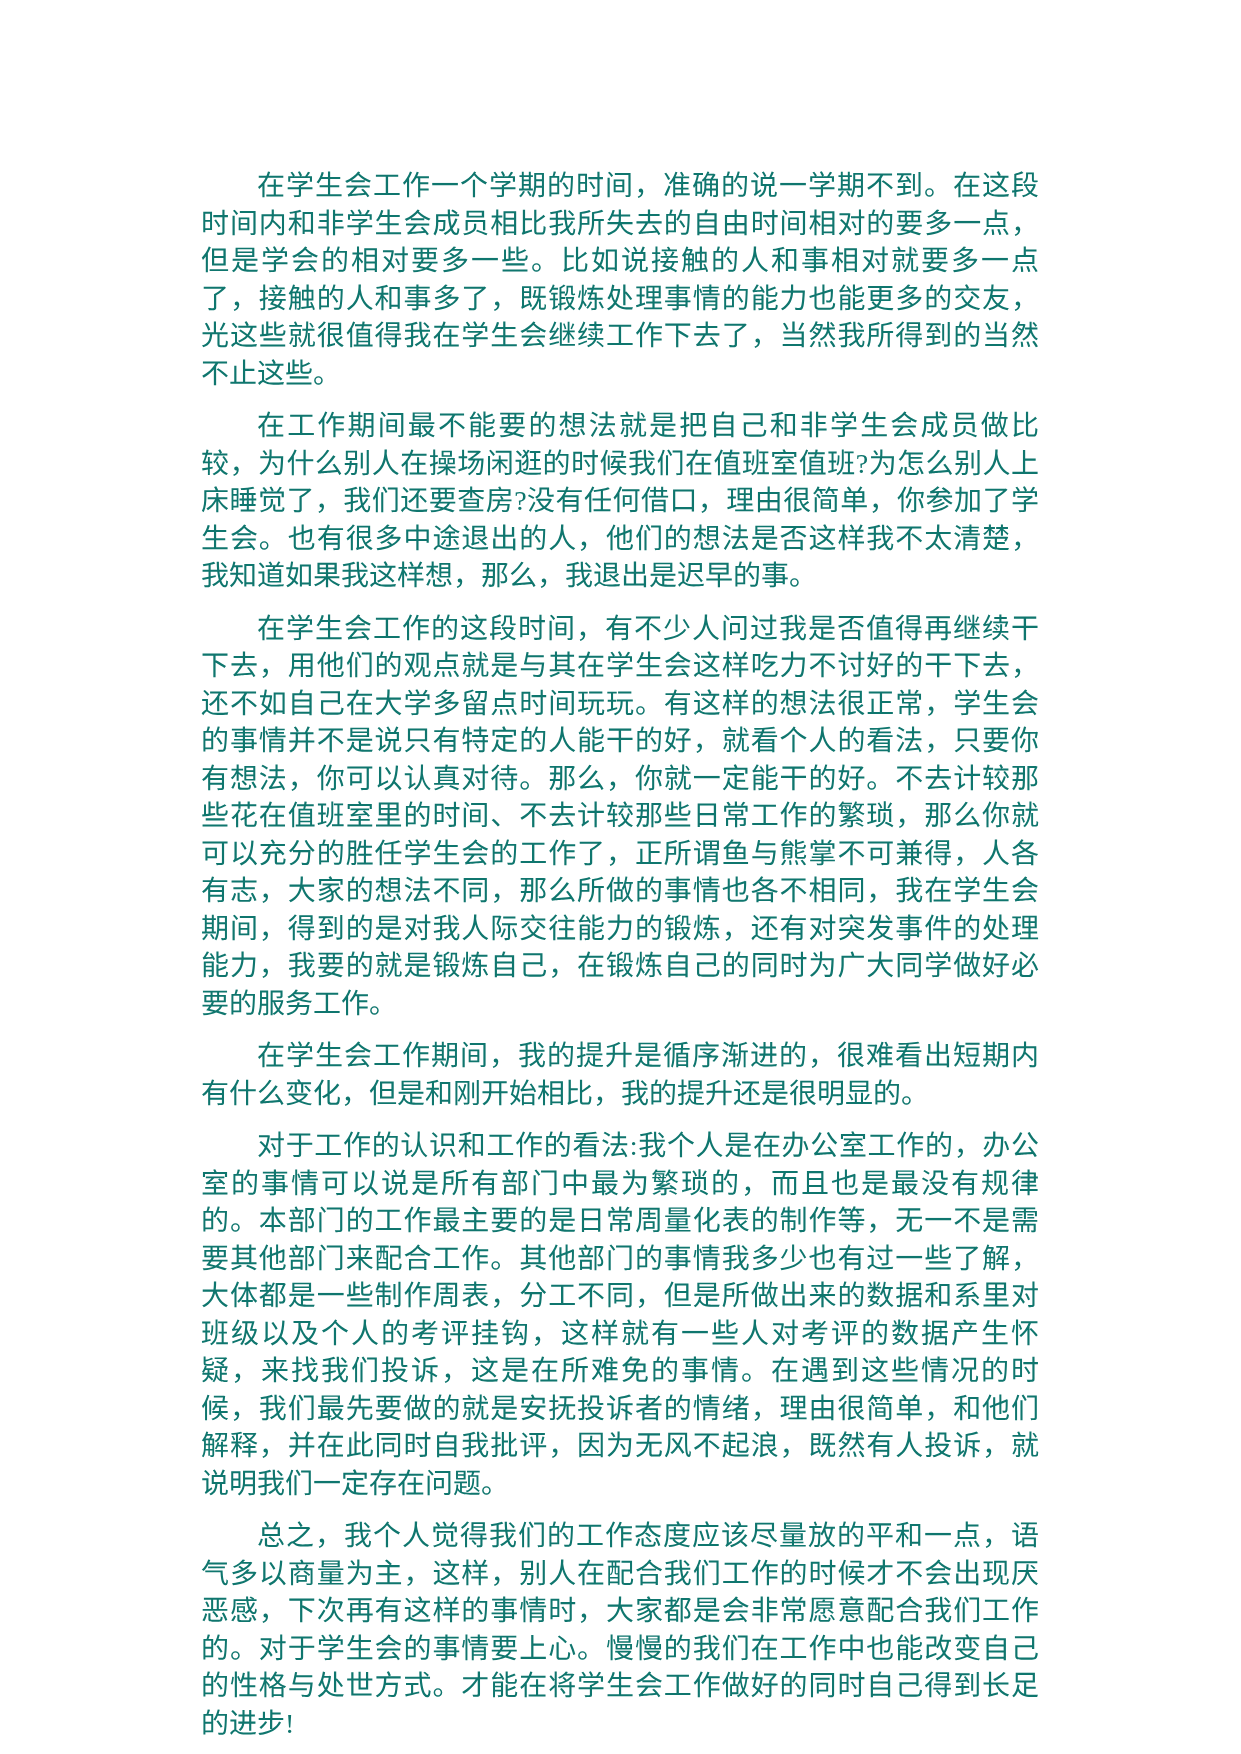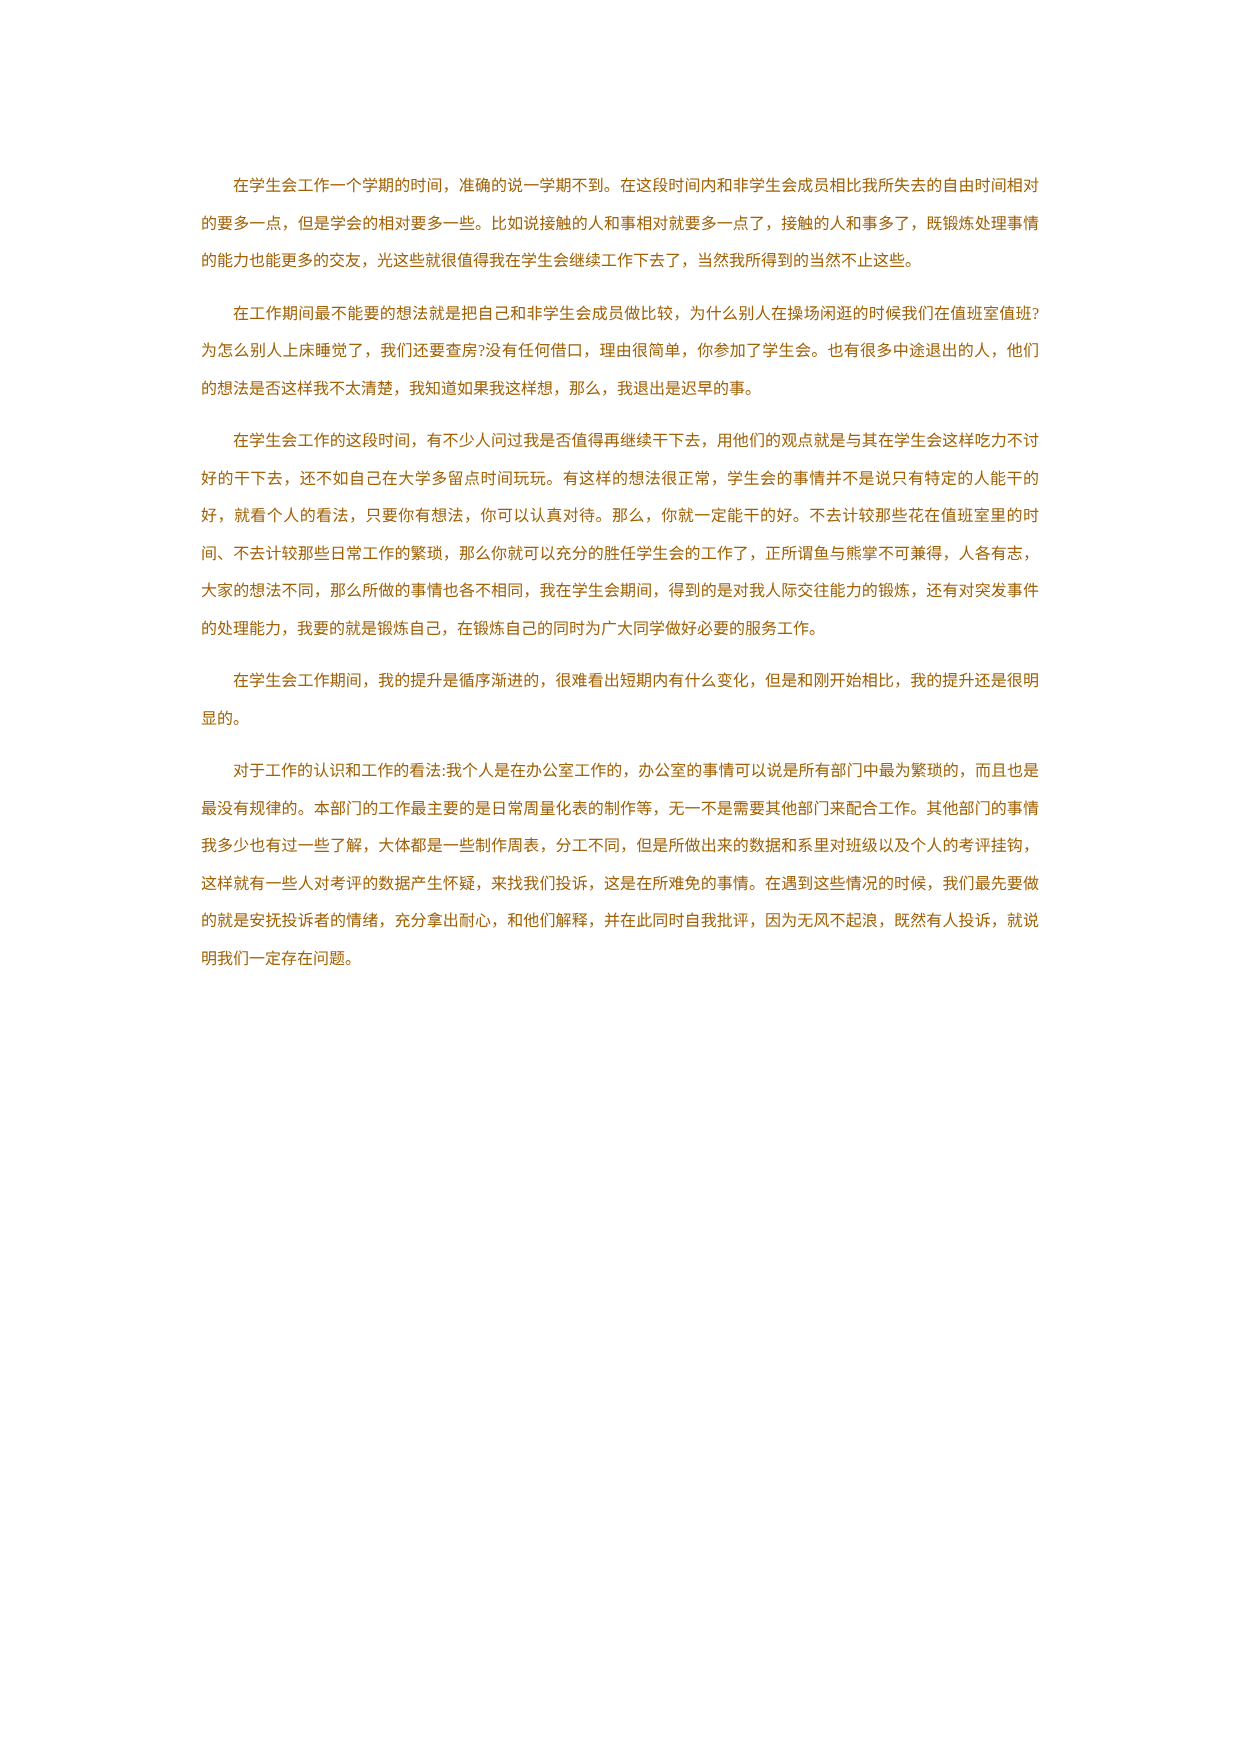--- a/index.html
+++ b/index.html
@@ -14,34 +14,35 @@
     background: #ffffff;
     box-sizing: border-box;
     padding: 167px 202px 0 201px;
     overflow: hidden;
   }
   .content {
     width: 100%;
   }
   .para {
     font-family: "Liberation Serif", "DejaVu Serif", serif;
-    font-size: 16px;
+    font-size: 28px;
     line-height: 37.5px;
-    color: #a16207;
+    color: #0f766e;
     text-align: justify;
     text-justify: inter-ideograph;
     text-indent: 2em;
     margin: 0 0 15px 0;
     word-break: break-all;
   }
 </style>
 </head>
 <body>
 
 <div class="page">
   <div class="content">
     <p class="para">在学生会工作一个学期的时间，准确的说一学期不到。在这段时间内和非学生会成员相比我所失去的自由时间相对的要多一点，但是学会的相对要多一些。比如说接触的人和事相对就要多一点了，接触的人和事多了，既锻炼处理事情的能力也能更多的交友，光这些就很值得我在学生会继续工作下去了，当然我所得到的当然不止这些。</p>
     <p class="para">在工作期间最不能要的想法就是把自己和非学生会成员做比较，为什么别人在操场闲逛的时候我们在值班室值班?为怎么别人上床睡觉了，我们还要查房?没有任何借口，理由很简单，你参加了学生会。也有很多中途退出的人，他们的想法是否这样我不太清楚，我知道如果我这样想，那么，我退出是迟早的事。</p>
     <p class="para">在学生会工作的这段时间，有不少人问过我是否值得再继续干下去，用他们的观点就是与其在学生会这样吃力不讨好的干下去，还不如自己在大学多留点时间玩玩。有这样的想法很正常，学生会的事情并不是说只有特定的人能干的好，就看个人的看法，只要你有想法，你可以认真对待。那么，你就一定能干的好。不去计较那些花在值班室里的时间、不去计较那些日常工作的繁琐，那么你就可以充分的胜任学生会的工作了，正所谓鱼与熊掌不可兼得，人各有志，大家的想法不同，那么所做的事情也各不相同，我在学生会期间，得到的是对我人际交往能力的锻炼，还有对突发事件的处理能力，我要的就是锻炼自己，在锻炼自己的同时为广大同学做好必要的服务工作。</p>
     <p class="para">在学生会工作期间，我的提升是循序渐进的，很难看出短期内有什么变化，但是和刚开始相比，我的提升还是很明显的。</p>
-    <p class="para">对于工作的认识和工作的看法:我个人是在办公室工作的，办公室的事情可以说是所有部门中最为繁琐的，而且也是最没有规律的。本部门的工作最主要的是日常周量化表的制作等，无一不是需要其他部门来配合工作。其他部门的事情我多少也有过一些了解，大体都是一些制作周表，分工不同，但是所做出来的数据和系里对班级以及个人的考评挂钩，这样就有一些人对考评的数据产生怀疑，来找我们投诉，这是在所难免的事情。在遇到这些情况的时候，我们最先要做的就是安抚投诉者的情绪，充分拿出耐心，和他们解释，并在此同时自我批评，因为无风不起浪，既然有人投诉，就说明我们一定存在问题。</p>
+    <p class="para">对于工作的认识和工作的看法:我个人是在办公室工作的，办公室的事情可以说是所有部门中最为繁琐的，而且也是最没有规律的。本部门的工作最主要的是日常周量化表的制作等，无一不是需要其他部门来配合工作。其他部门的事情我多少也有过一些了解，大体都是一些制作周表，分工不同，但是所做出来的数据和系里对班级以及个人的考评挂钩，这样就有一些人对考评的数据产生怀疑，来找我们投诉，这是在所难免的事情。在遇到这些情况的时候，我们最先要做的就是安抚投诉者的情绪，理由很简单，和他们解释，并在此同时自我批评，因为无风不起浪，既然有人投诉，就说明我们一定存在问题。</p>
+    <p class="para">总之，我个人觉得我们的工作态度应该尽量放的平和一点，语气多以商量为主，这样，别人在配合我们工作的时候才不会出现厌恶感，下次再有这样的事情时，大家都是会非常愿意配合我们工作的。对于学生会的事情要上心。慢慢的我们在工作中也能改变自己的性格与处世方式。才能在将学生会工作做好的同时自己得到长足的进步!</p>
   </div>
 </div>
 
 </body></html>

